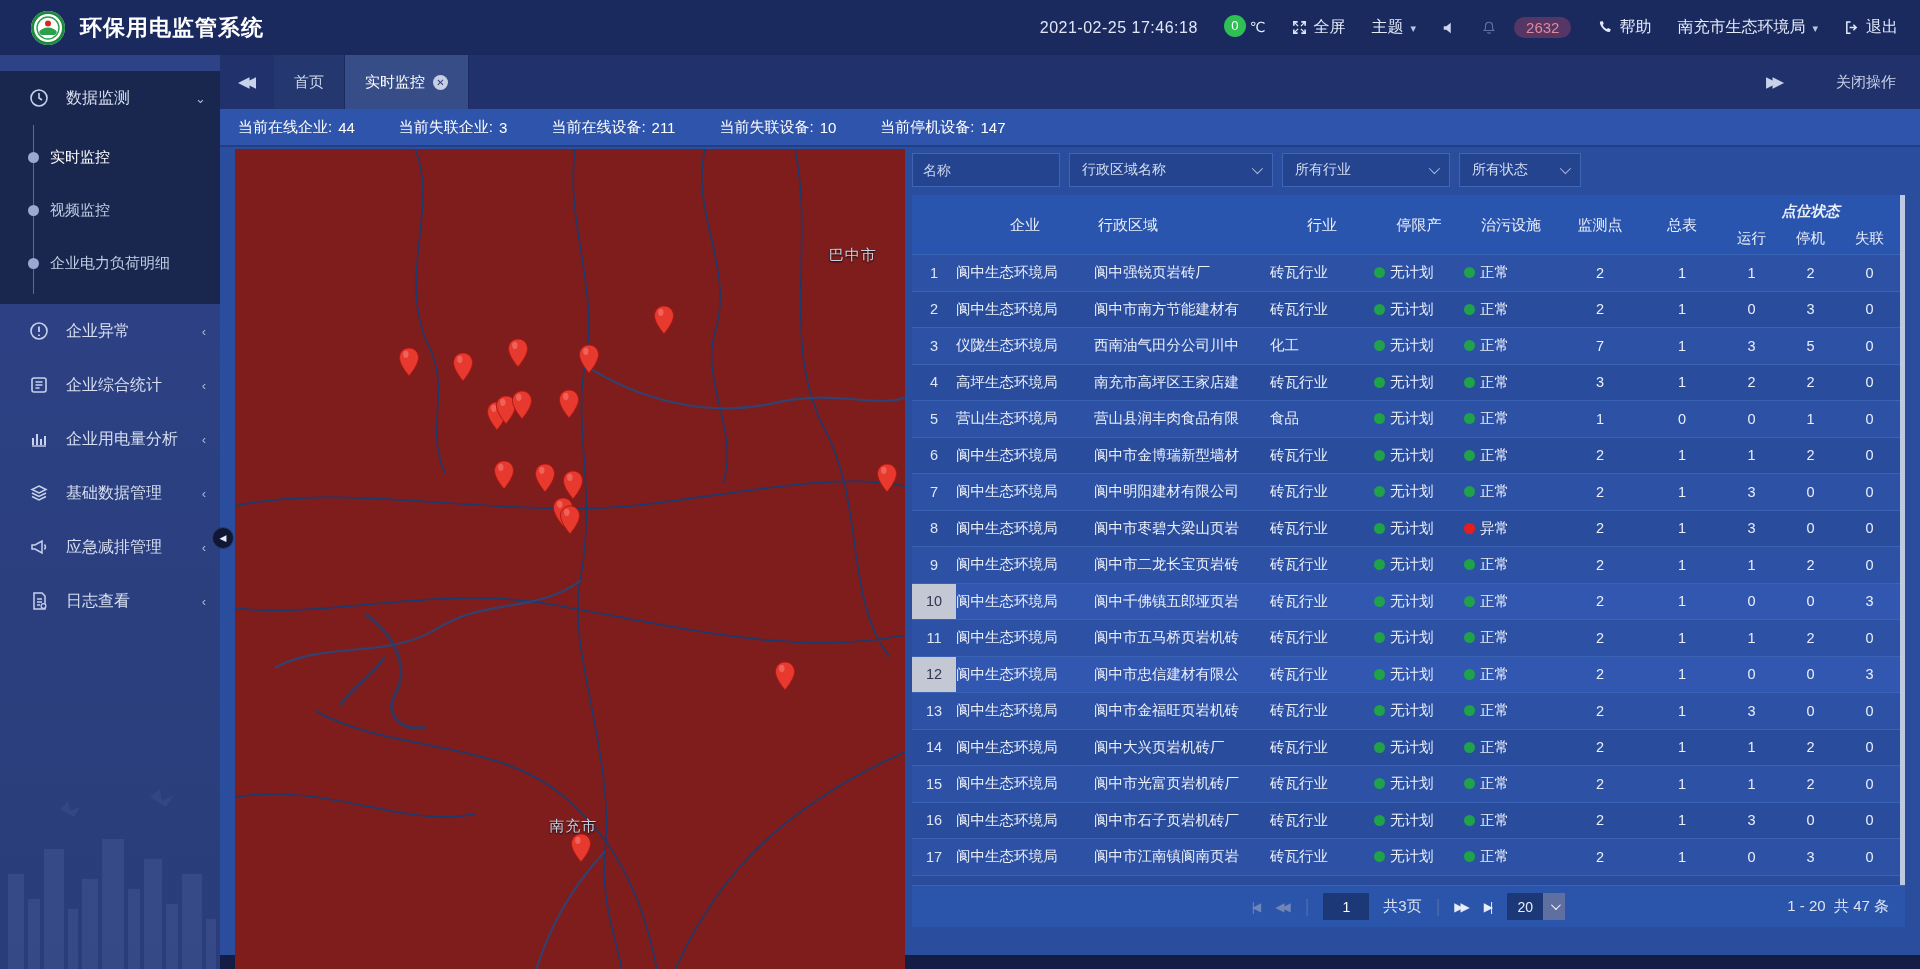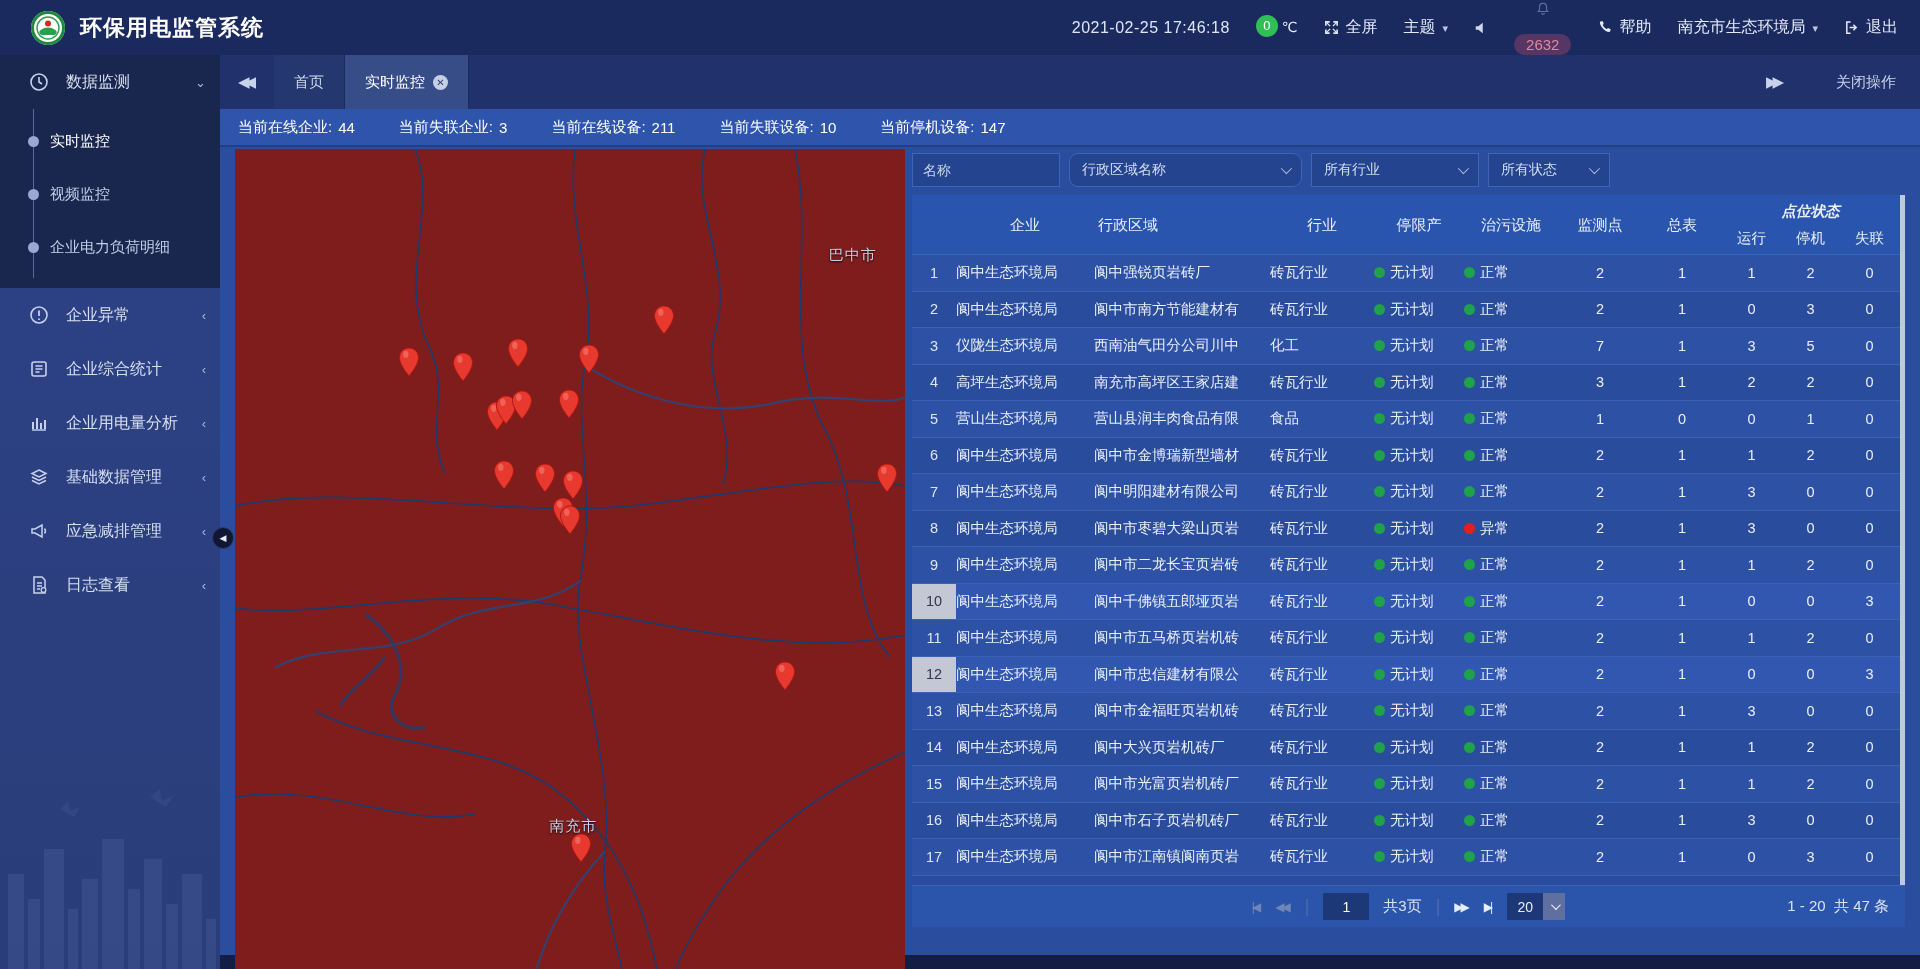--- a/index.html
+++ b/index.html
@@ -14,31 +14,31 @@
   .logo { width:36px; height:36px; }
   .app-title { font-size:22px; font-weight:bold; letter-spacing:1px; color:#ffffff; }
   .header-right { display:flex; align-items:center; margin-left:auto; padding-right:22px; gap:26px; }
   .datetime { font-size:16px; color:#dfe6f5; letter-spacing:.5px; }
   .temp { display:flex; align-items:flex-start; gap:4px; }
   .temp-circle { width:22px; height:22px; border-radius:50%; background:#2fbf55; color:#fff;
     font-size:13px; display:flex; align-items:center; justify-content:center; margin-top:-4px;}
   .temp-unit { font-size:14px; color:#e8eefb; }
   .h-item { display:flex; align-items:center; gap:7px; font-size:16px; color:#e3eafa; cursor:pointer; }
   .caret { display:inline-block; font-size:11px; color:#b9c6e6; transform:translateY(1px); }
-  .badge-pill { display:flex; align-items:center; gap:18px;flex-direction:column; }
+  .badge-pill { display:flex; align-items:center; gap:18px; }
   .badge-count { background:rgba(226,82,116,.30); color:#e28a9b; font-size:15px;
     padding:2px 12px; border-radius:11px; }
 
   
   .body-row { flex:1; display:flex; min-height:0; }
 
   
   .sidebar { width:220px; flex:0 0 220px; background:linear-gradient(180deg,#2d4287 0%,#2b3f7e 70%,#2a3d7a 100%);
     position:relative; overflow:hidden; }
-  .menu-group { position:relative; }
+  .menu-group { position:relative;margin-top:16px; }
   .menu-item { height:54px; display:flex; align-items:center; color:#d7def1; font-size:16px;
     cursor:pointer; position:relative; padding-left:28px; gap:16px; }
   .menu-item .m-icon { width:22px; height:22px; display:flex; align-items:center; justify-content:center;
     color:#c7d1ec; font-size:18px; }
   .menu-chevron { position:absolute; right:14px; font-size:13px; color:#aab8dd; }
   .group-open { background:#19274f; }
   .submenu { position:relative; padding:6px 0 14px 0; }
   .submenu:before { content:""; position:absolute; left:33px; top:0; bottom:10px; width:1px; background:#55699f; }
   .submenu-item { height:53px; display:flex; align-items:center; padding-left:50px; font-size:15px;
     color:#c3cde6; cursor:pointer; position:relative; }
@@ -86,21 +86,21 @@
   .right-panel { flex:1; height:778px; display:flex; flex-direction:column; position:relative; min-width:0; }
   .filter-row { height:34px; flex:0 0 34px; margin:4px 0 8px 0; display:flex; gap:9px; }
   .f-input { width:148px; background:#24448f; border:1px solid #3f66b6; color:#c6d2ea; font-size:14px;
     padding:0 10px; display:flex; align-items:center; }
   .f-input input { background:transparent; border:none; outline:none; color:#c6d2ea; font-size:14px; width:100%; }
   .f-input input::placeholder { color:#c6d2ea; opacity:1; }
   .f-select { background:#24448f; border:1px solid #3f66b6; color:#d3ddf2; font-size:14px;
     display:flex; align-items:center; justify-content:space-between; padding:0 12px; cursor:pointer; }
   .f-select .chev { width:8px; height:8px; border-right:1.6px solid #aebbdd; border-bottom:1.6px solid #aebbdd;
     transform:rotate(45deg) translateY(-2px); }
-  .w-region { width:233px;border-radius:9px; } .w-industry { width:168px;text-align:right; } .w-status { width:122px;text-align:center; }
+  .w-region { width:204px; } .w-industry { width:168px;text-align:right; } .w-status { width:122px;text-align:center; }
 
   
   .table-wrap { flex:1; min-height:0; display:flex; flex-direction:column; overflow:hidden; position:relative;}
   .tgrid { display:grid; grid-template-columns:44px 138px 176px 104px 90px 94px 84px 80px 59px 59px 59px; }
   .thead { background:#2a55ae; color:#e9eef9; height:60px; flex:0 0 60px; font-size:15px;
     grid-template-rows:26px 34px; border-bottom:1px solid #3b63b3; }
   .th { grid-row:1/3; display:flex; align-items:center; justify-content:center; }
   .th.left { justify-content:flex-start; padding-left:4px; }
   .th-group { grid-column:9/12; grid-row:1; display:flex; align-items:flex-end; justify-content:center;
     font-style:italic; font-weight:bold; font-size:14.5px; }

